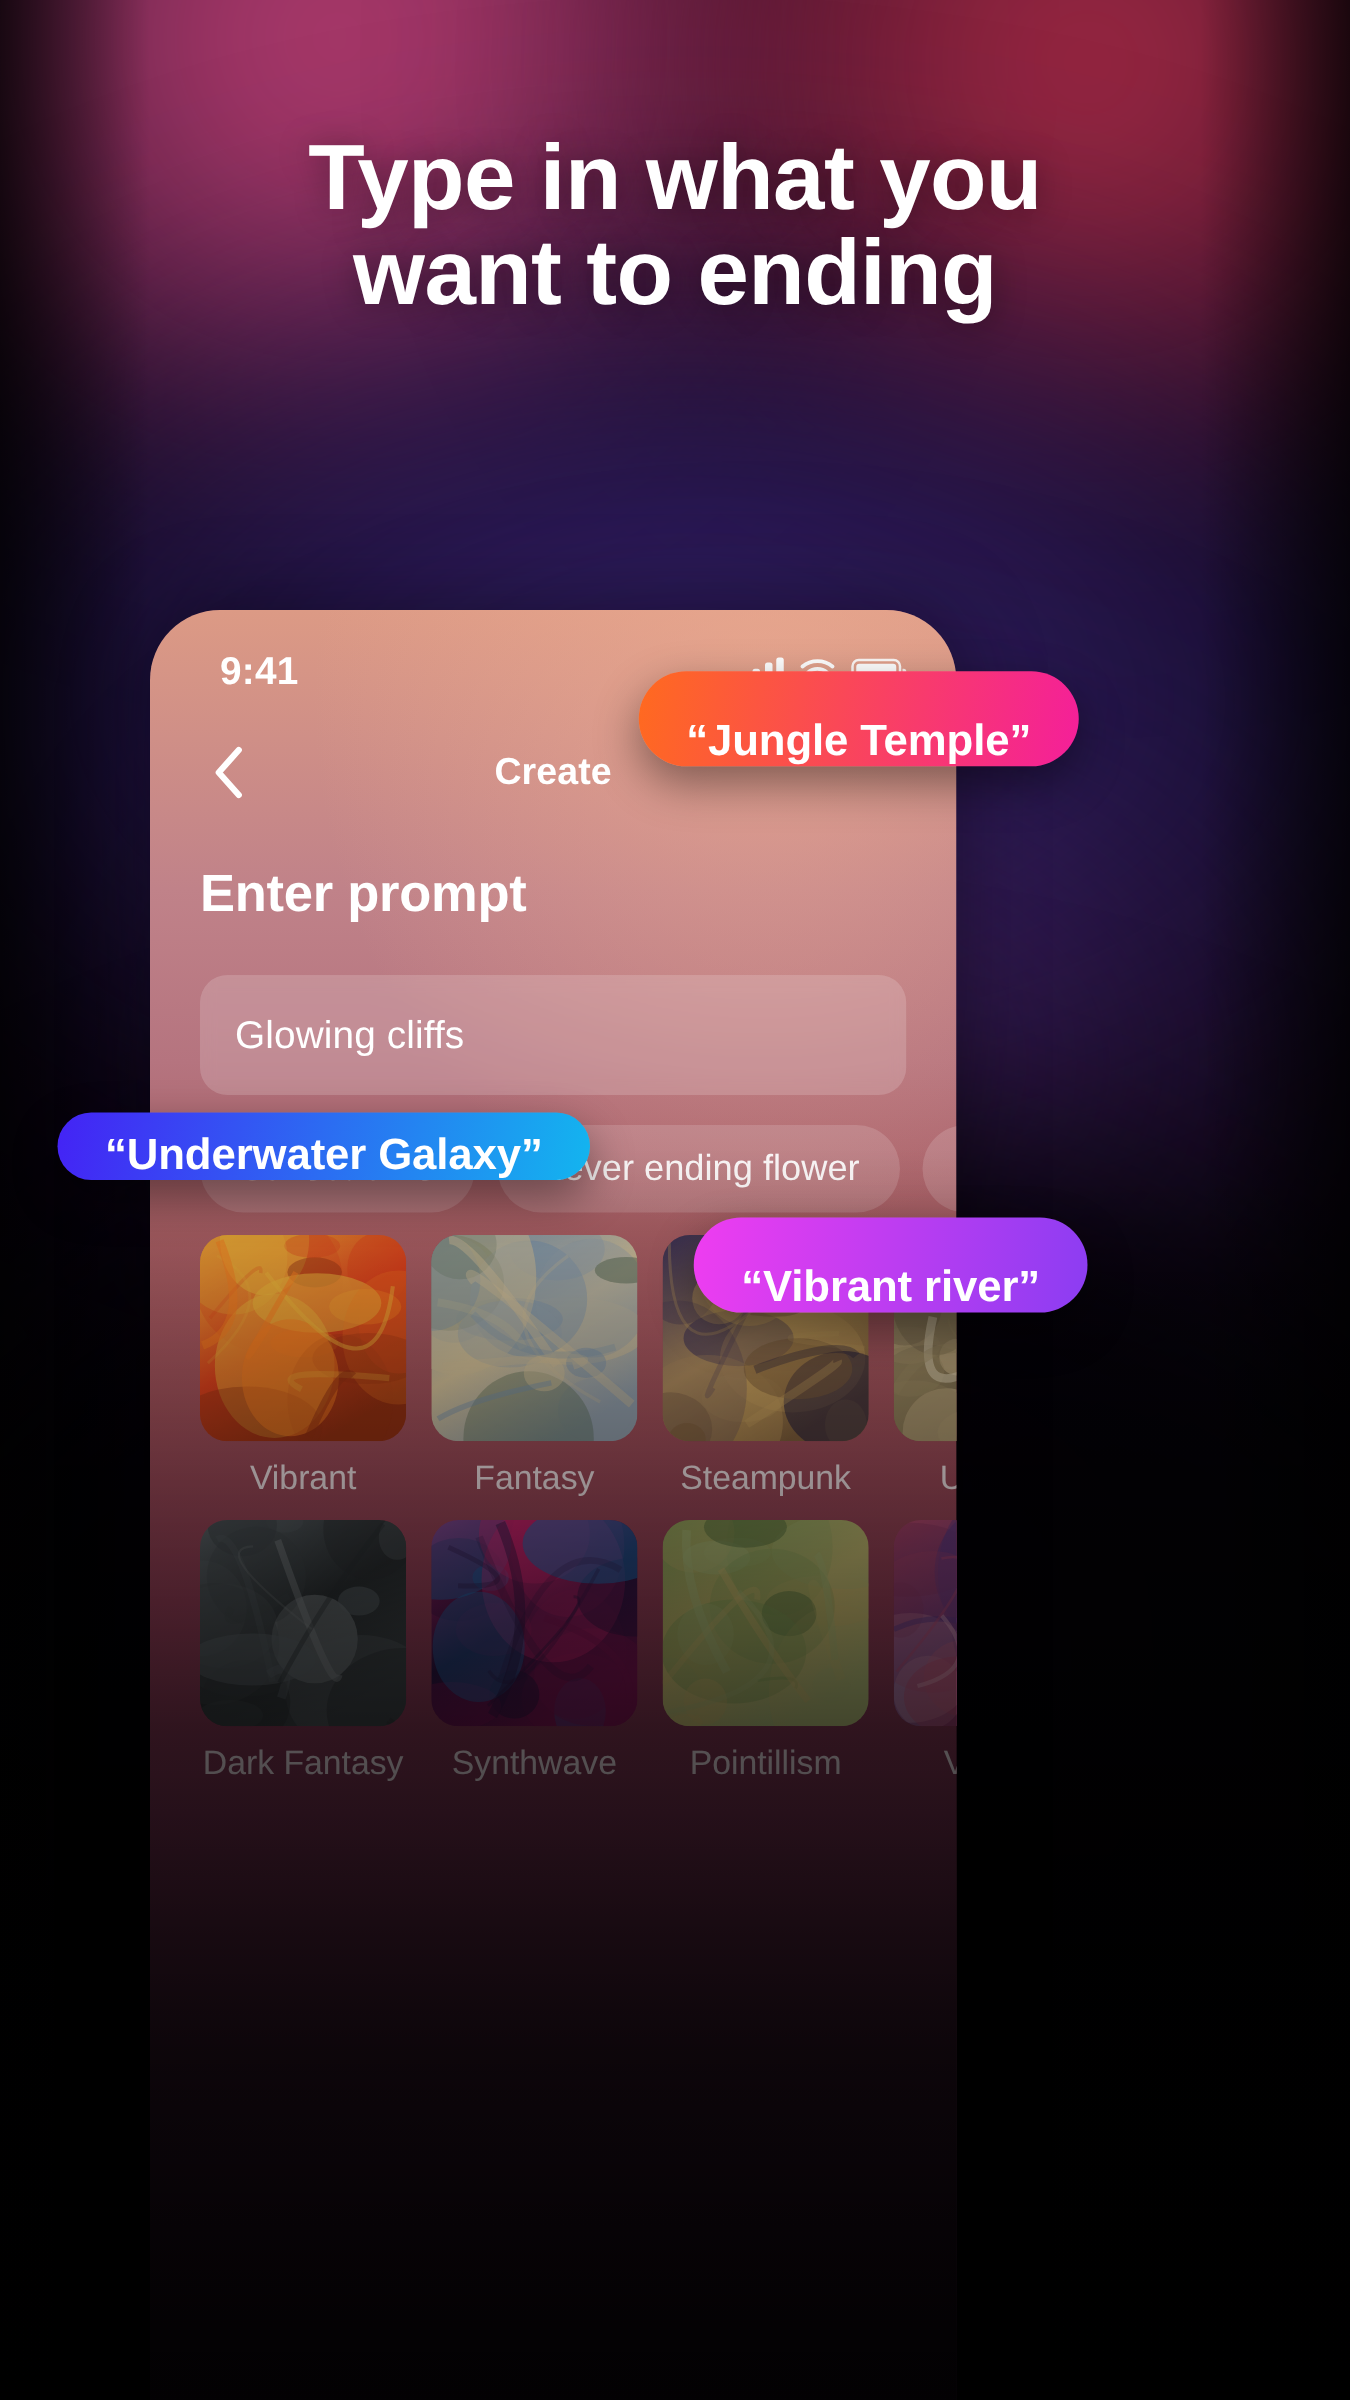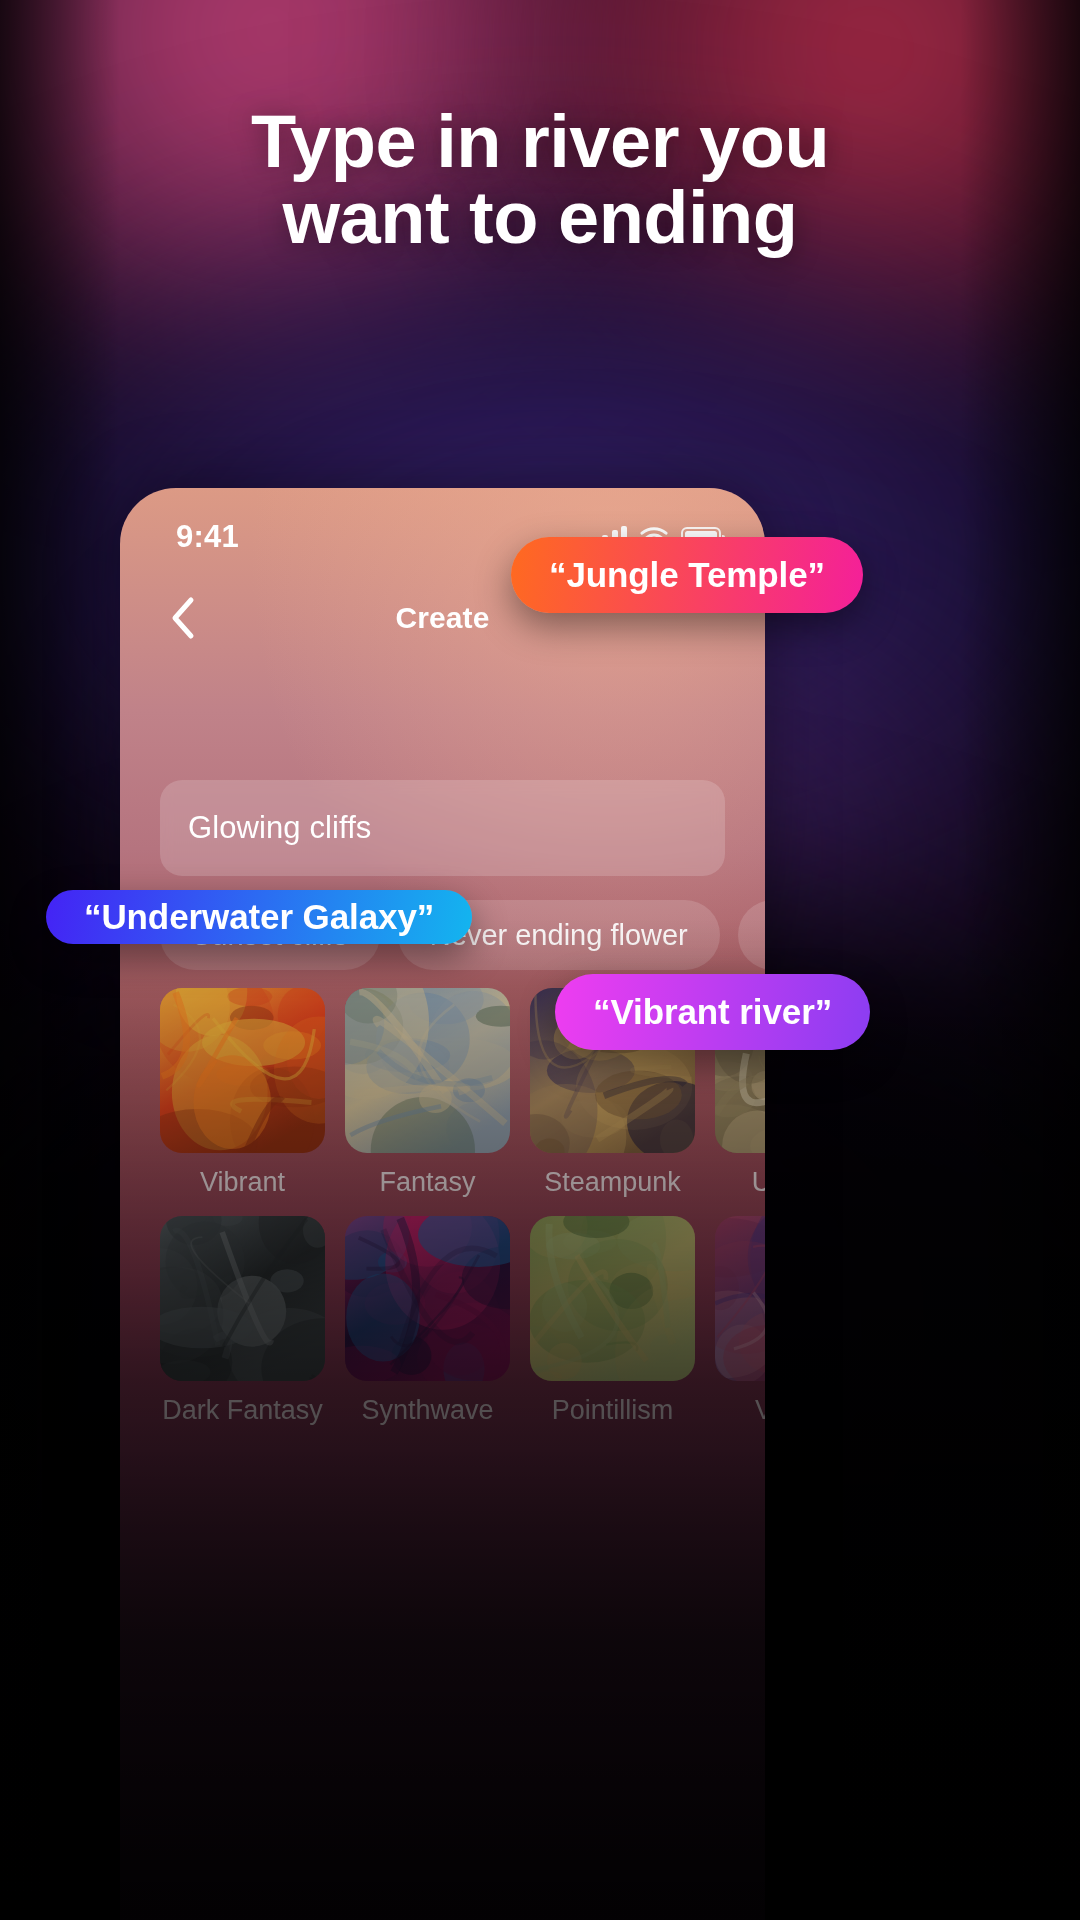--- a/index.html
+++ b/index.html
@@ -297,27 +297,27 @@
         rgba(0,0,0,0.62) 36%,
         rgba(0,0,0,0.80) 56%,
         rgba(0,0,0,0.88) 100%);
     pointer-events: none;
   }
 
   
   .pill {
     position: absolute;
     display: flex;
-    align-items: center;
+    align-items: flex-end;
     justify-content: center;
     color: #ffffff;
     font-size: 35px;
     font-weight: bold;
     border-radius: 100px;
-    padding: 12px 38px;
+    padding: 0 38px;
     white-space: nowrap;
     box-shadow: 0 14px 36px rgba(0,0,0,0.42);
     letter-spacing: -0.1px;
   }
   .pill-jungle {
     left: 511px; top: 537px;
     height: 76px;
   }
   .pill-underwater {
     left: 46px; top: 890px;
@@ -337,21 +337,21 @@
   <div class="bg-blob blob-magenta"></div>
   <div class="bg-blob blob-red"></div>
   <div class="bg-blob blob-indigo"></div>
   <div class="bg-blob blob-violet"></div>
   <div class="bg-blob blob-dark"></div>
   <div class="bg-fade-bottom"></div>
   <div class="bg-edge-left"></div>
   <div class="bg-edge-right"></div>
 
   <div class="headline">
-    <span class="line">Type in river you</span>
+    <span class="line">Type in what you</span>
     <span class="line">want to ending</span>
   </div>
 
   <div class="phone">
     <div class="phone-tint"></div>
 
     <div class="statusbar">
       <div class="status-time">9:41</div>
       <div class="status-icons">
         <span class="sig">
@@ -375,20 +375,21 @@
       <div class="nav-back">
         <span>
           <svg width="26" height="44" viewBox="0 0 26 44" fill="none">
             <path d="M21 4L5 22l16 18" stroke="#fff" stroke-width="5" stroke-linecap="round" stroke-linejoin="round"></path>
           </svg>
         </span>
       </div>
       <div class="nav-title">Create</div>
     </div>
 
+    <div class="section-title">Enter prompt</div>
 
     <div class="prompt-field">
       <span class="prompt-value">Glowing cliffs</span>
     </div>
 
     <div class="chips">
       <div class="chip">Sunset cliffs</div>
       <div class="chip">Never ending flower</div>
       <div class="chip">Fire and ice</div>
     </div>

